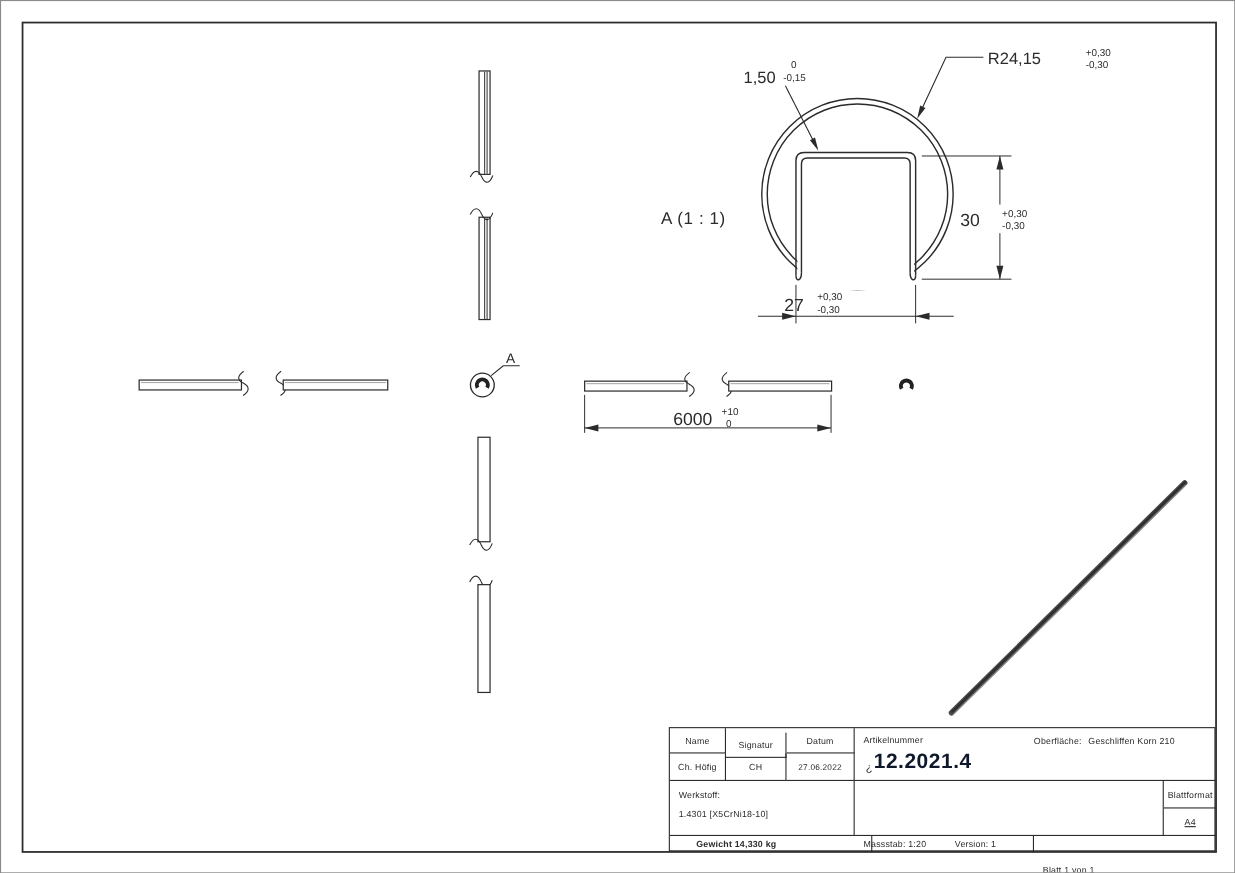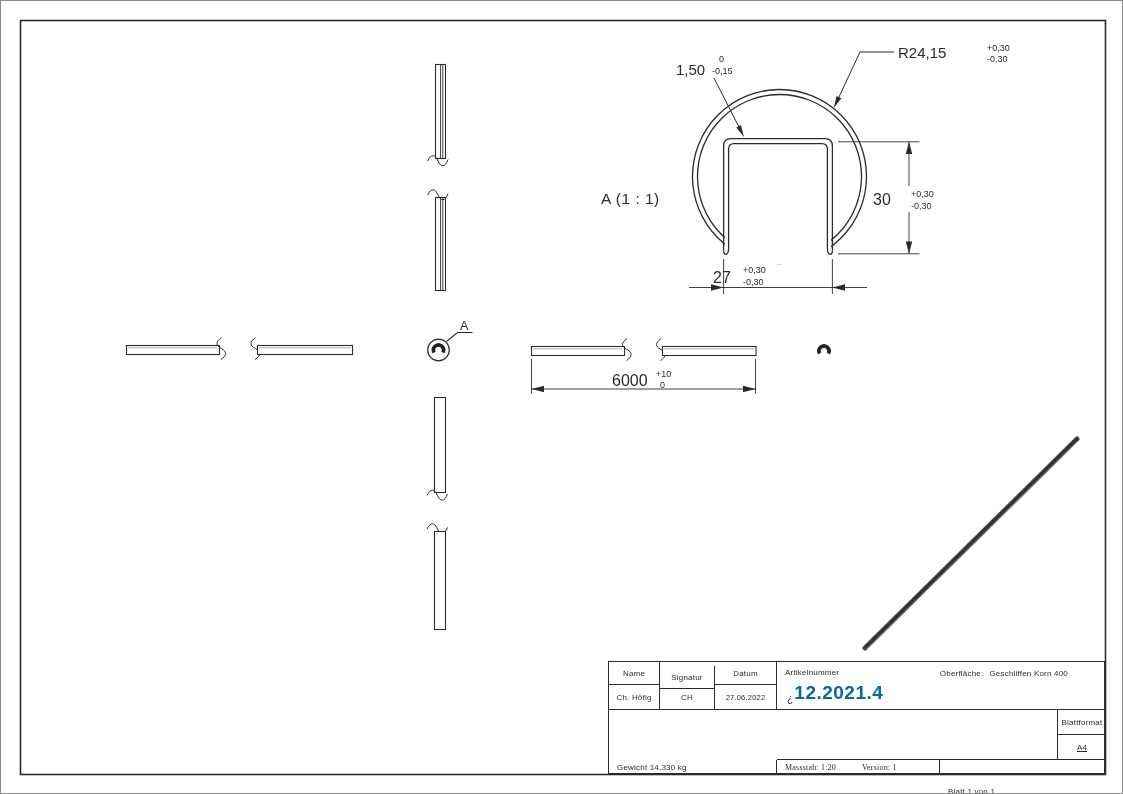--- a/index.html
+++ b/index.html
@@ -5,21 +5,21 @@
   html,body{margin:0;padding:0;background:#fff;}
   .page{position:relative;width:1123px;height:794px;background:#fff;border:1px solid #8a8a8a;box-sizing:border-box;overflow:hidden;font-family:"Liberation Sans",sans-serif;}
   svg text{font-family:"Liberation Sans",sans-serif;fill:#2b2b2b;}
   
   .tb{position:absolute;left:607px;top:660px;width:497px;height:113px;border:1.6px solid #2b2b2b;box-sizing:border-box;color:#2b2b2b;}
   .tb .cell{position:absolute;box-sizing:border-box;font-size:8px;letter-spacing:.2px;}
   .bR{border-right:1.1px solid #2b2b2b;} .bB{border-bottom:1.1px solid #2b2b2b;}
   .cc{display:flex;align-items:center;justify-content:center;text-align:center;}
   .artnum{position:absolute;left:10px;top:20px;white-space:nowrap;}
   .artnum .pre{font-size:10px;position:relative;top:3px;margin-right:1px;}
-  .artnum .num{font-size:19px;font-weight:700;color:#0369a1;letter-spacing:.5px;}
+  .artnum .num{font-size:19px;font-weight:700;color:#0f172a;letter-spacing:.5px;}
   .obf{position:absolute;right:32px;top:7px;font-size:8px;white-space:nowrap;}
   .obf span{margin-right:6px;}
   .wk1{position:absolute;left:8px;top:8px;font-size:8px;}
   .wk2{position:absolute;left:8px;top:26px;font-size:8px;}
   .rowtxt{position:absolute;left:8px;top:3px;font-size:8px;white-space:nowrap;}
   .ver{margin-left:26px;}
   .bf-label{font-size:7.5px;align-items:center;}
   .bf-val{font-size:14px;letter-spacing:1px;}
 </style>
 </head>
@@ -161,39 +161,43 @@
     <div class="cell cc bR bB" style="left:51px;top:23px;width:55px;height:25px;">
       <span>CH</span>
     </div>
     <div class="cell cc bR bB" style="left:106px;top:23px;width:62px;height:25px;font-size:7.5px;justify-content:center;">
       <span>27.06.2022</span>
     </div>
 
     <div class="cell bB" style="left:168px;top:0;width:329px;height:48px;text-align:right;">
       <div class="rowtxt" style="top:6px;">Artikelnummer</div>
       <div class="obf">
-        <span>Oberfläche:</span><span>Geschliffen Korn 400</span>
+        <span>Oberfläche:</span><span>Geschliffen Korn 210</span>
       </div>
       <div class="artnum">
         <span class="pre">¿</span><span class="num">12.2021.4</span>
       </div>
     </div>
 
+    <div class="cell bR bB" style="left:0;top:48px;width:168px;height:50px;">
+      <div class="wk1">Werkstoff:</div>
+      <div class="wk2">1.4301 [X5CrNi18-10]</div>
+    </div>
     <div class="cell bR bB" style="left:168px;top:48px;width:281px;height:50px;"></div>
     <div class="cell cc bB bf-label" style="left:449px;top:48px;width:48px;height:25px;">
       <span>Blattformat</span>
     </div>
     <div class="cell cc bB bf-val" style="left:449px;top:73px;width:48px;height:25px;text-decoration:underline;">
       <span>A4</span>
     </div>
 
-    <div class="cell bR" style="left:0;top:98px;width:168px;height:15px;">
+    <div class="cell bR" style="left:16px;top:98px;width:168px;height:15px;font-weight:bold;">
       <span class="rowtxt">Gewicht 14,330 kg</span>
     </div>
-    <div class="cell bR" style="left:168px;top:98px;width:163px;height:15px;font-family:Liberation Serif, serif;">
+    <div class="cell bR" style="left:168px;top:98px;width:163px;height:15px;">
       <span class="rowtxt"><span>Massstab: 1:20</span><span class="ver">Version: 1</span></span>
     </div>
     <div class="cell" style="left:331px;top:98px;width:166px;height:15px;margin-top:24px;">
       <span class="rowtxt">Blatt 1 von 1</span>
     </div>
   </div>
 
 </div>
 
 </body></html>

